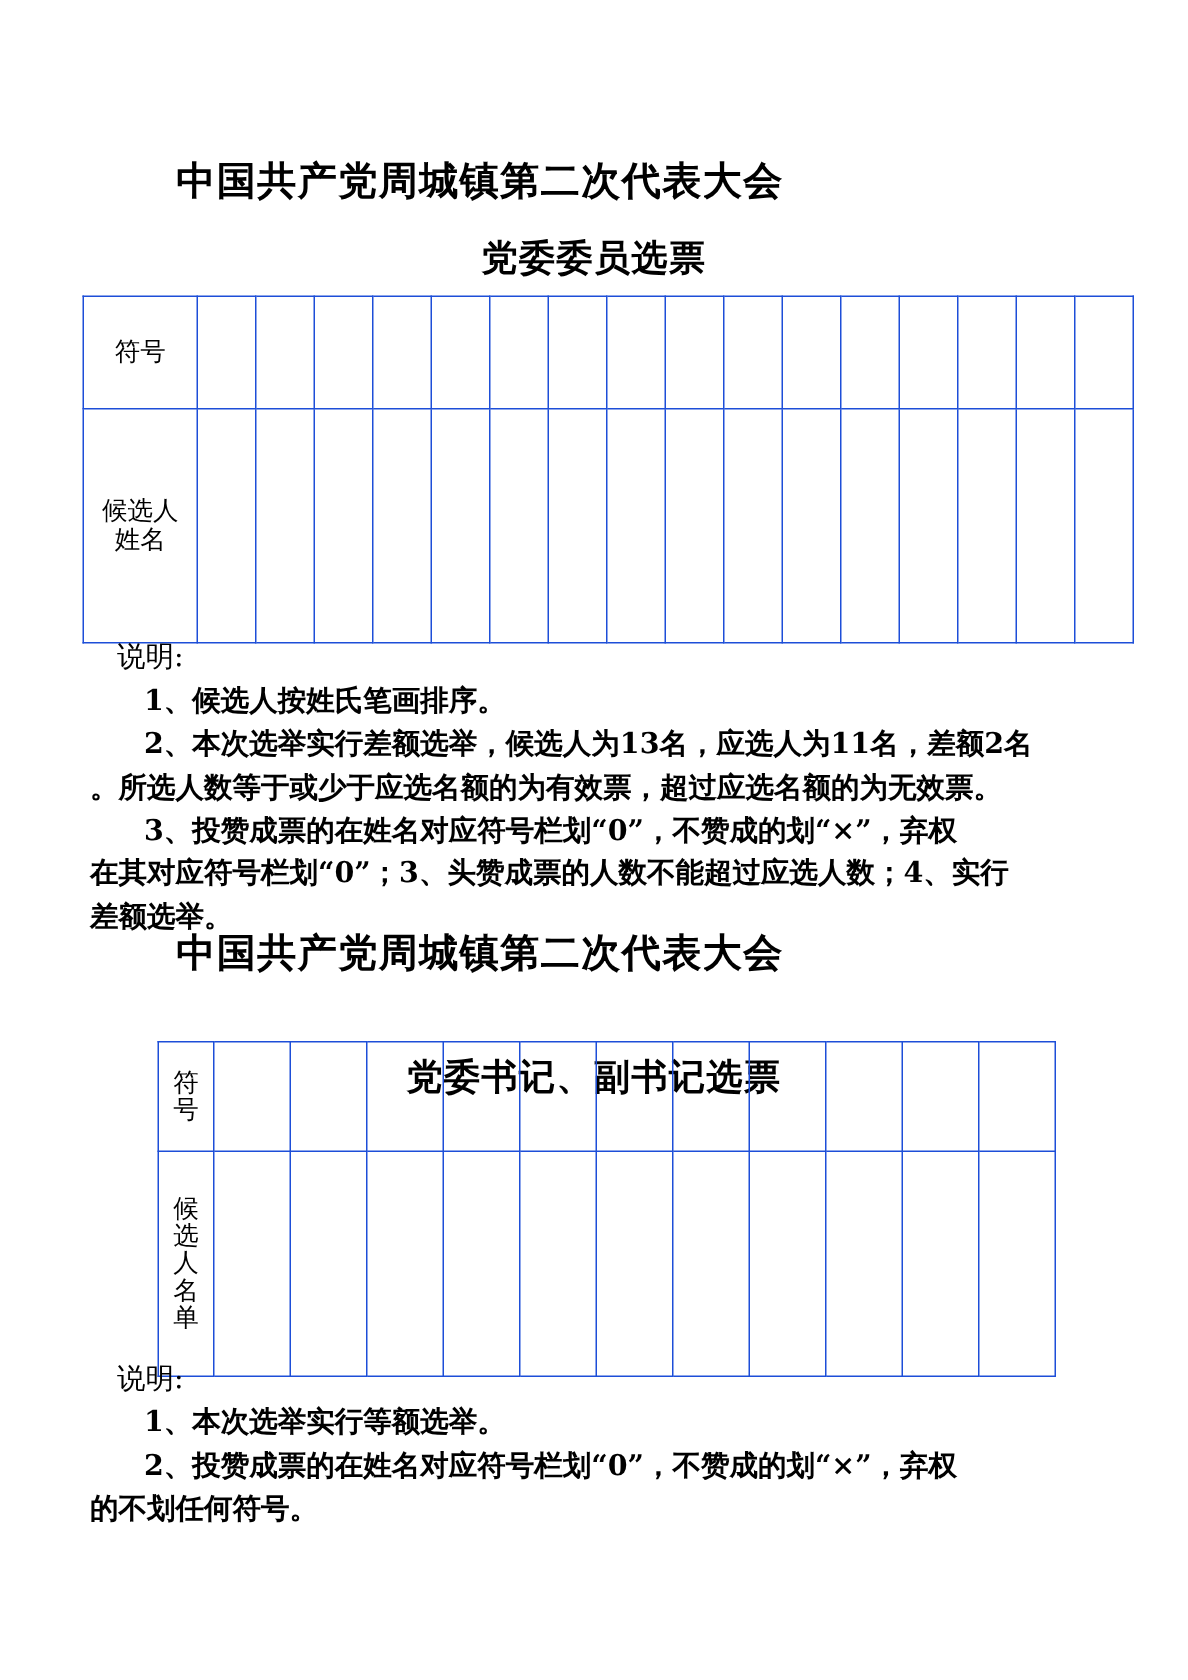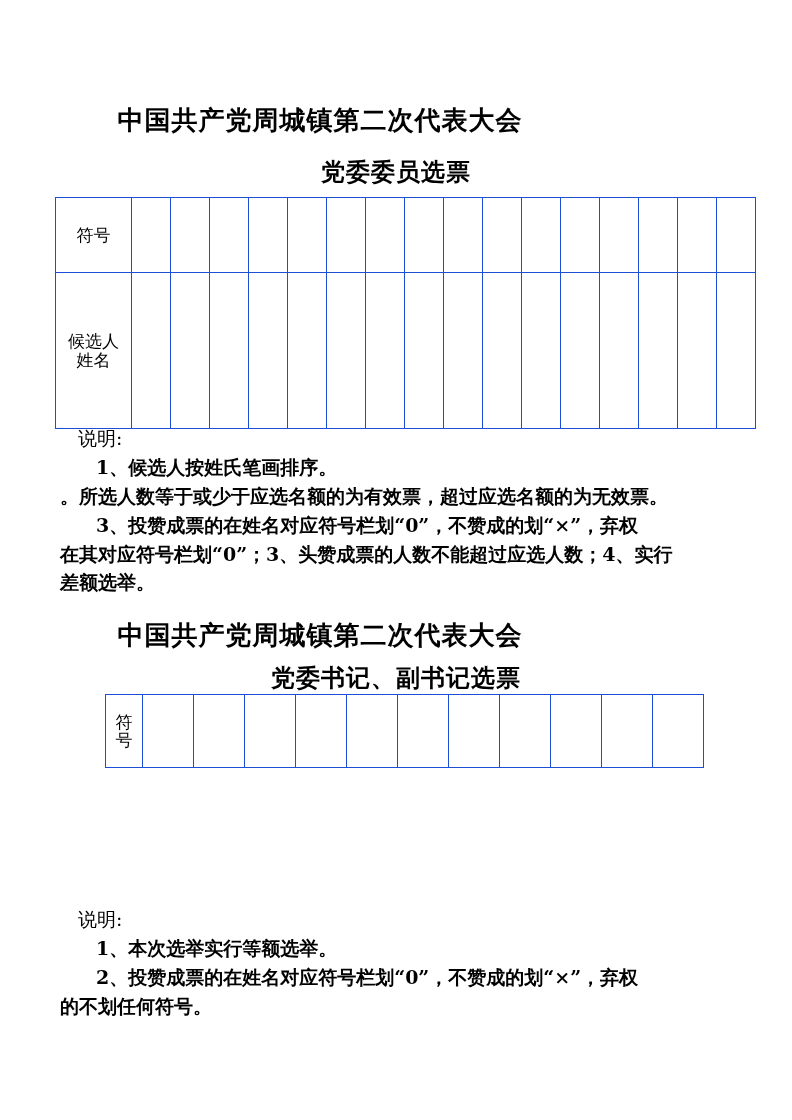--- a/index.html
+++ b/index.html
@@ -41,21 +41,21 @@
     font-size: 24px;
     font-weight: bold;
     letter-spacing: 1px;
     white-space: nowrap;
     font-family: "DejaVu Sans", "Liberation Sans", sans-serif;
   }
 
   #title1 { top: 103px; }
   #subtitle1 { top: 156px; }
   #title2 { top: 618px; }
-  #subtitle2 { top: 662px; }
+  #subtitle2 { top: 702px; }
 
   
   .ballot-table {
     position: absolute;
     border-collapse: collapse;
     table-layout: fixed;
   }
   .ballot-table td {
     border: 1px solid #1d4ed8;
     padding: 0;
@@ -164,35 +164,52 @@
         <td class="data-cell"></td>
         <td class="data-cell"></td>
         <td class="data-cell"></td>
       </tr>
     </tbody>
   </table>
 
   <div class="notes" id="notes1">
     <p class="note-head">说明:</p>
     <p class="note-item">1、候选人按姓氏笔画排序。</p>
+    <p class="note-item">2、本次选举实行差额选举，候选人为13名，应选人为11名，差额2名</p>
     <p class="note-item cont">。所选人数等于或少于应选名额的为有效票，超过应选名额的为无效票。</p>
     <p class="note-item">3、投赞成票的在姓名对应符号栏划“0”，不赞成的划“×”，弃权</p>
     <p class="note-item cont">在其对应符号栏划“0”；3、头赞成票的人数不能超过应选人数；4、实行</p>
     <p class="note-item cont">差额选举。</p>
   </div>
 
   <div class="title-main" id="title2">中国共产党周城镇第二次代表大会</div>
 
   <div class="title-sub" id="subtitle2">党委书记、副书记选票</div>
 
   <table class="ballot-table" id="table2">
     <tbody>
       <tr class="r1">
         <td class="label-cell">
           <span class="lbl-inner">符号</span>
+        </td>
+        <td class="data-cell"></td>
+        <td class="data-cell"></td>
+        <td class="data-cell"></td>
+        <td class="data-cell"></td>
+        <td class="data-cell"></td>
+        <td class="data-cell"></td>
+        <td class="data-cell"></td>
+        <td class="data-cell"></td>
+        <td class="data-cell"></td>
+        <td class="data-cell"></td>
+        <td class="data-cell"></td>
+      </tr>
+      <tr class="r2">
+        <td class="label-cell">
+          <span class="lbl-inner">候选人名单</span>
         </td>
         <td class="data-cell"></td>
         <td class="data-cell"></td>
         <td class="data-cell"></td>
         <td class="data-cell"></td>
         <td class="data-cell"></td>
         <td class="data-cell"></td>
         <td class="data-cell"></td>
         <td class="data-cell"></td>
         <td class="data-cell"></td>

